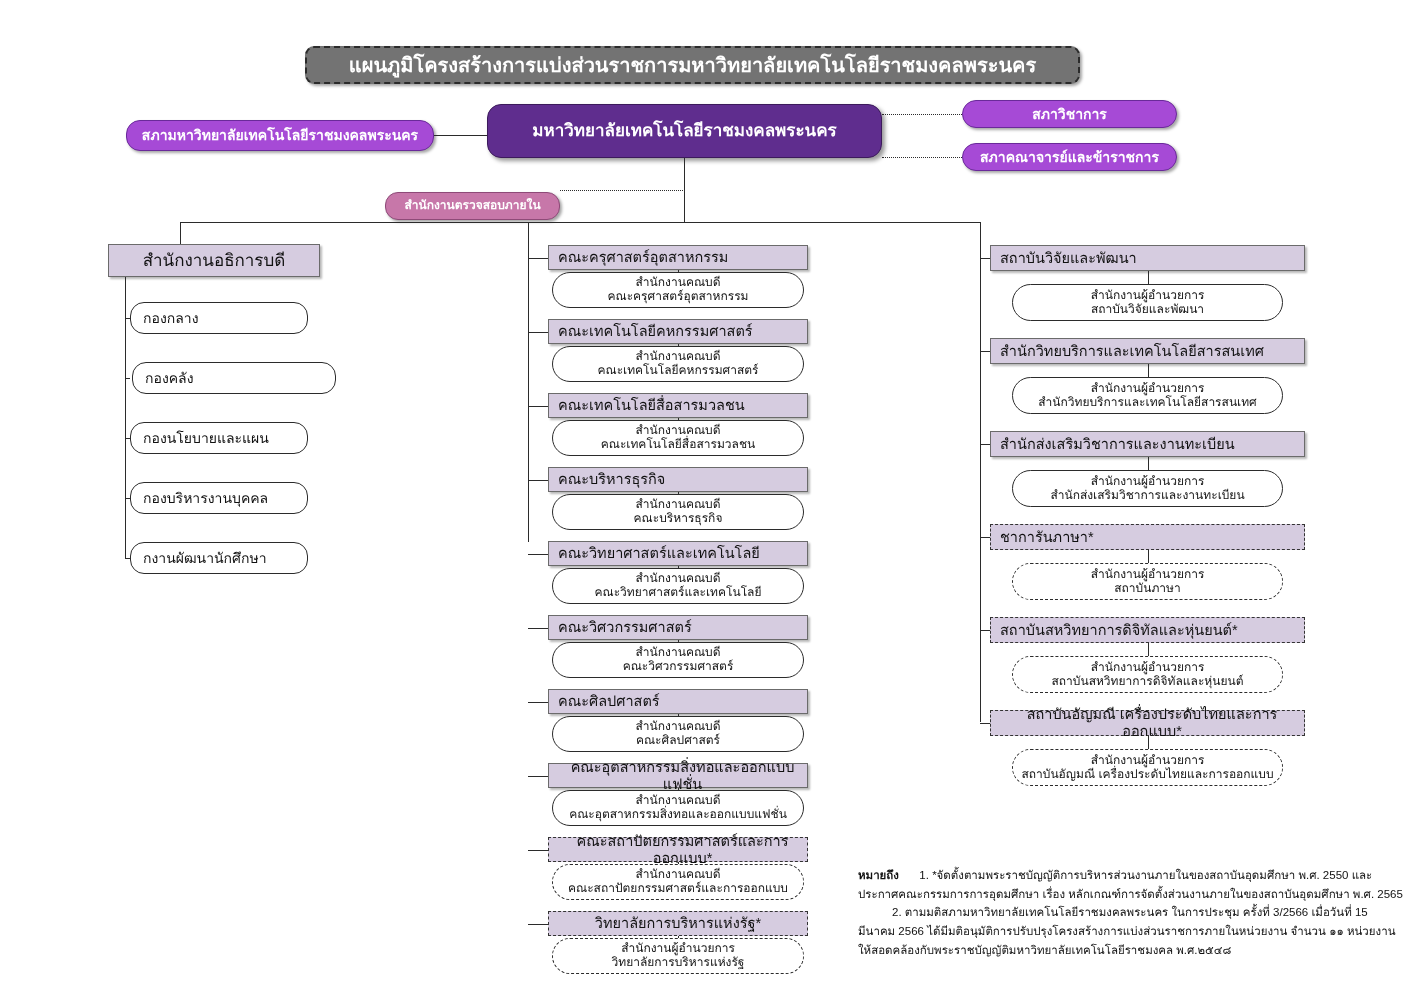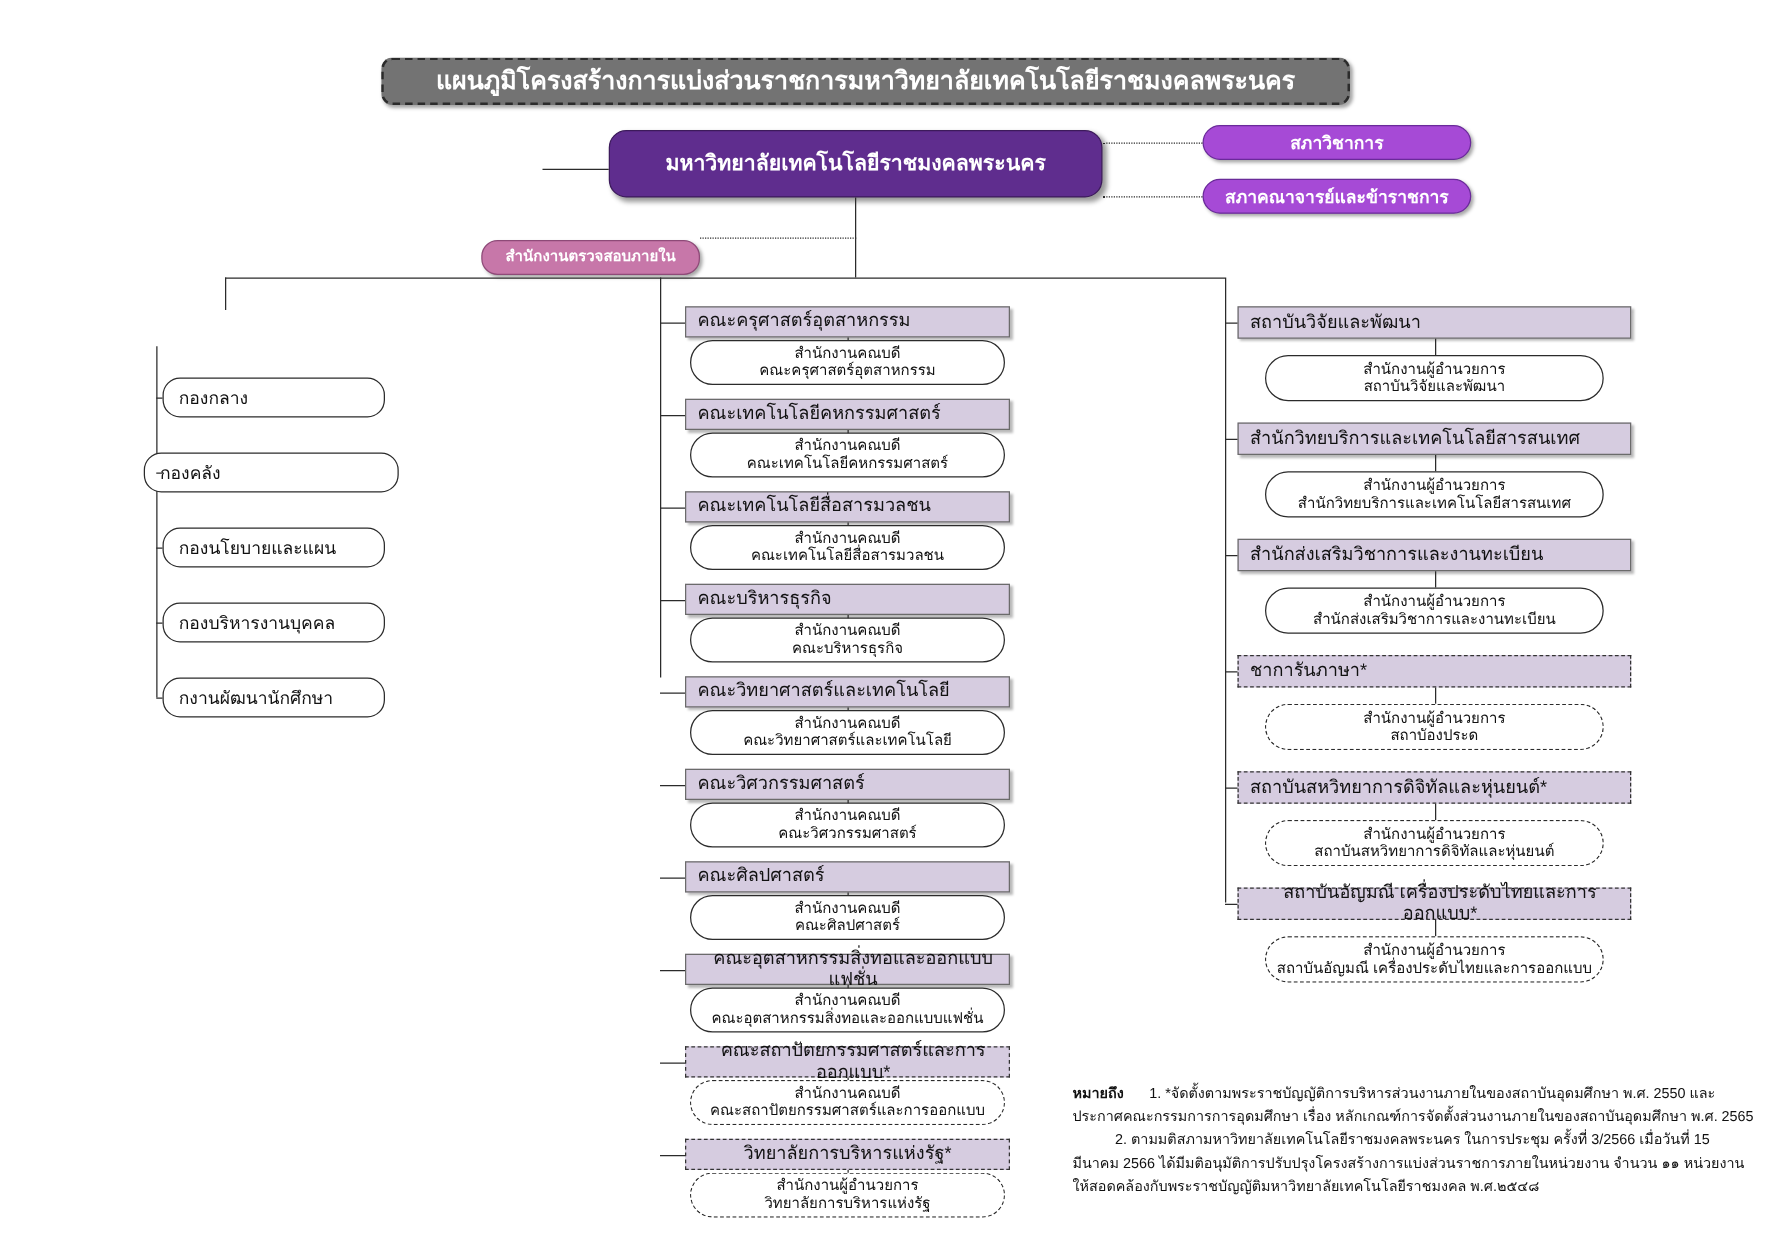--- a/index.html
+++ b/index.html
@@ -134,42 +134,44 @@
 </style>
 </head>
 <body>
 
 <div id="canvas">
 
   <div class="node title-banner" style="left:305px; top:46px; width:775px; height:38px;">แผนภูมิโครงสร้างการแบ่งส่วนราชการมหาวิทยาลัยเทคโนโลยีราชมงคลพระนคร</div>
 
   <div class="node main-node" style="left:487px; top:104px; width:395px; height:54px;">มหาวิทยาลัยเทคโนโลยีราชมงคลพระนคร</div>
 
+  <div class="node council" style="left:126px; top:120px; width:308px; height:31px;">สภามหาวิทยาลัยเทคโนโลยีราชมงคลพระนคร</div>
   <div class="ln lnh" style="left:434px; top:135px; width:53px;"></div>
 
   <div class="node council" style="left:962px; top:100px; width:215px; height:28px;">สภาวิชาการ</div>
   <div class="node council" style="left:962px; top:143px; width:215px; height:28px;">สภาคณาจารย์และข้าราชการ</div>
   <div class="dot-h" style="left:882px; top:114px; width:80px;"></div>
   <div class="dot-h" style="left:882px; top:157px; width:80px;"></div>
 
   <div class="node rose" style="left:385px; top:192px; width:175px; height:28px;">สำนักงานตรวจสอบภายใน</div>
   <div class="dot-h" style="left:560px; top:190px; width:125px;"></div>
 
   <div class="ln lnv" style="left:684px; top:158px; height:64px;"></div>
   <div class="ln lnh" style="left:180px; top:222px; width:800px;"></div>
   <div class="ln lnv" style="left:180px; top:222px; height:26px;"></div>
   <div class="ln lnv" style="left:528px; top:222px; height:320px;"></div>
   <div class="ln lnv" style="left:980px; top:222px; height:26px;"></div>
 
+  <div class="node op-head" style="left:108px; top:244px; width:212px; height:33px;">สำนักงานอธิการบดี</div>
   <div class="ln lnv" style="left:125px; top:277px; height:281px;"></div>
 
   <div id="op-divisions">
       <div class="node division-box" style="left: 130px; top: 302px; width: 178px; height: 32px;">กองกลาง</div>
       <div class="ln lnh" style="left: 125px; top: 318px; width: 5px;"></div>
-      <div class="node division-box" style="left: 115px; top: 362px; width: 204px; height: 32px;">กองคลัง</div>
+      <div class="node division-box" style="left: 132px; top: 362px; width: 204px; height: 32px;">กองคลัง</div>
       <div class="ln lnh" style="left: 125px; top: 378px; width: 5px;"></div>
       <div class="node division-box" style="left: 130px; top: 422px; width: 178px; height: 32px;">กองนโยบายและแผน</div>
       <div class="ln lnh" style="left: 125px; top: 438px; width: 5px;"></div>
       <div class="node division-box" style="left: 130px; top: 482px; width: 178px; height: 32px;">กองบริหารงานบุคคล</div>
       <div class="ln lnh" style="left: 125px; top: 498px; width: 5px;"></div>
       <div class="node division-box" style="left: 130px; top: 542px; width: 178px; height: 32px;">กงานผัฒนานักศึกษา</div>
       <div class="ln lnh" style="left: 125px; top: 558px; width: 5px;"></div>
     </div>
 
   <div id="faculty-column">
@@ -266,21 +268,21 @@
       <div class="ln lnv" style="left: 1147.5px; top: 457px; height: 13px;"></div>
       <div class="node office-box" style="left: 1012px; top: 470px; width: 271px; height: 37px;">
         <span class="l1">สำนักงานผู้อำนวยการ</span>
         <span class="l2">สำนักส่งเสริมวิชาการและงานทะเบียน</span>
       </div>
       <div class="node head-box dashed" style="left: 990px; top: 524px; width: 315px; height: 26px;">ชาการันภาษา*</div>
       <div class="ln lnh" style="left: 980px; top: 537px; width: 10px;"></div>
       <div class="ln lnv" style="left: 1147.5px; top: 550px; height: 13px;"></div>
       <div class="node office-box dashed" style="left: 1012px; top: 563px; width: 271px; height: 37px;">
         <span class="l1">สำนักงานผู้อำนวยการ</span>
-        <span class="l2">สถาบัองประด</span>
+        <span class="l2">สถาบันภาษา</span>
       </div>
       <div class="node head-box dashed" style="left: 990px; top: 617px; width: 315px; height: 26px;">สถาบันสหวิทยาการดิจิทัลและหุ่นยนต์*</div>
       <div class="ln lnh" style="left: 980px; top: 630px; width: 10px;"></div>
       <div class="ln lnv" style="left: 1147.5px; top: 643px; height: 13px;"></div>
       <div class="node office-box dashed" style="left: 1012px; top: 656px; width: 271px; height: 37px;">
         <span class="l1">สำนักงานผู้อำนวยการ</span>
         <span class="l2">สถาบันสหวิทยาการดิจิทัลและหุ่นยนต์</span>
       </div>
       <div class="node head-box dashed" style="left: 990px; top: 710px; width: 315px; height: 26px;">สถาบันอัญมณี เครื่องประดับไทยและการออกแบบ*</div>
       <div class="ln lnh" style="left: 980px; top: 723px; width: 10px;"></div>

